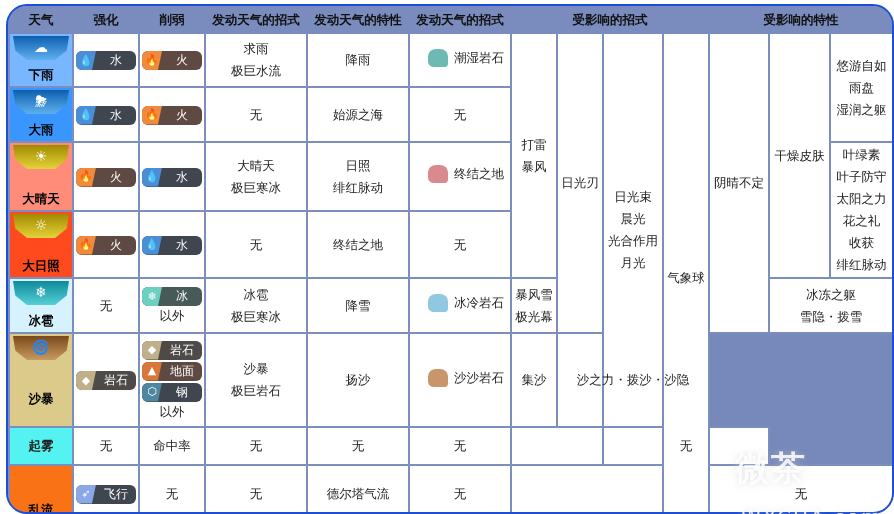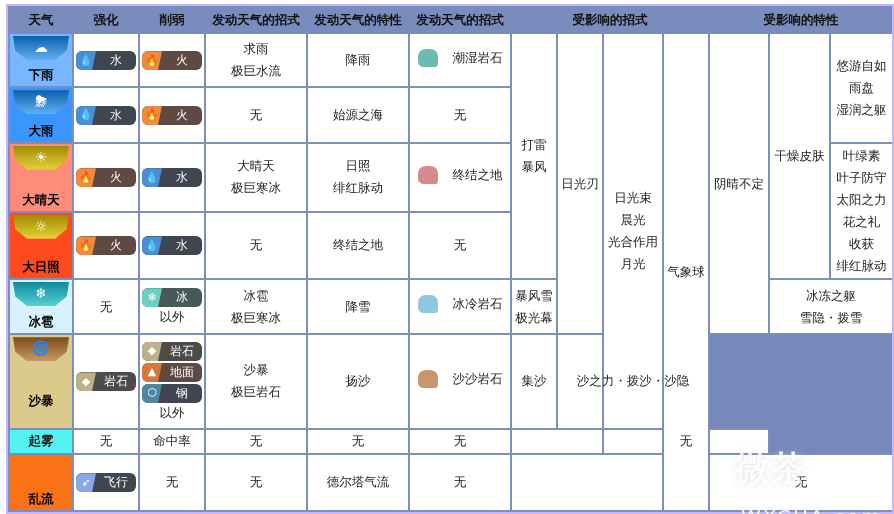--- a/index.html
+++ b/index.html
@@ -1,35 +1,35 @@
 <!DOCTYPE html>
 <html><head>
 <meta charset="utf-8">
 <style>
   html, body { margin: 0; padding: 0; background: #ffffff; }
   body { width: 894px; height: 514px; position: relative; overflow: hidden;
          font-family: "DejaVu Sans", "Liberation Sans", sans-serif; }
   .frame { position: absolute; left: 6px; top: 4px; width: 884px; height: 506px;
-           border: 2px solid #c4b5fd; border-radius: 0; background: #7788bb; overflow: hidden; }
+           border: 2px solid #1d4ed8; border-radius: 21px; background: #7788bb; overflow: hidden; }
   table { border-collapse: collapse; table-layout: fixed; width: 884px; height: 506px;
           font-size: 12.5px; color: #222; }
   td, th { border: 2px solid #7c8ebe; background: #ffffff; text-align: center; vertical-align: middle;
            padding: 0 2px; line-height: 22px; overflow: hidden; }
   th { background: #7a8cbe; color: #111; font-weight: bold; font-size: 12.5px; border-color: #7a8cbe; height: 24px; }
   .wcell { padding: 0; vertical-align: bottom; position: relative; font-weight: bold; font-size: 12.5px; color: #000; }
   .wicon { position: absolute; left: 3px; top: 2px; width: 56px; height: 24px;
            clip-path: polygon(0 0, 100% 0, 96% 60%, 75% 100%, 25% 100%, 4% 60%); }
   .wicon .glyph { position: absolute; left: 50%; top: 2px; transform: translateX(-50%); font-size: 14px; color: #fff; line-height: 18px; }
   .wlabel { display: block; padding-bottom: 2px; line-height: 18px; }
   .chip { display: inline-flex; align-items: center; height: 19px; width: 60px; border-radius: 6px;
           overflow: hidden; font-size: 12px; color: #fff; margin: 1px 0; vertical-align: middle; }
   .chip .ic { width: 20px; height: 19px; display: flex; align-items: center; justify-content: center; font-size: 11px;
               clip-path: polygon(0 0, 100% 0, 80% 100%, 0 100%); }
   .chip .nm { flex: 1; text-align: center; line-height: 19px; }
-  .item { display: inline-flex; align-items: center; gap: 15px; }
+  .item { display: inline-flex; align-items: center; gap: 6px; margin-left: 12px; }
   .stone { width: 20px; height: 18px; display: inline-block; border-radius: 40% 40% 20% 30%; }
   .multi span { display: block; line-height: 22px; }
   .watermark { position: absolute; left: 735px; top: 446px; color: rgba(255,255,255,0.85);
                font-size: 34px; font-weight: bold; letter-spacing: 2px; pointer-events: none;
                text-shadow: 0 0 6px rgba(200,200,200,0.5); }
   .watermark small { font-size: 20px; font-weight: normal; margin-left: 6px; }
 </style>
 </head>
 <body>
 
@@ -268,21 +268,21 @@
           </td>
     <td>扬沙</td>
     <td><span class="item">
               <span class="stone" style="background:#c8966a"></span>
               <span>沙沙岩石</span>
             </span></td>
     <td>集沙</td>
     <td colspan="3">沙之力・拨沙・沙隐</td>
   </tr>
 
-  <tr style="height:25px">
+  <tr style="height:38px">
     <td style="background:#55f2f2;font-weight:bold">起雾</td>
     <td>无</td>
     <td>命中率</td>
     <td>无</td>
     <td>无</td>
     <td>无</td>
     <td colspan="2"></td>
     <td colspan="3">无</td>
   </tr>
 

